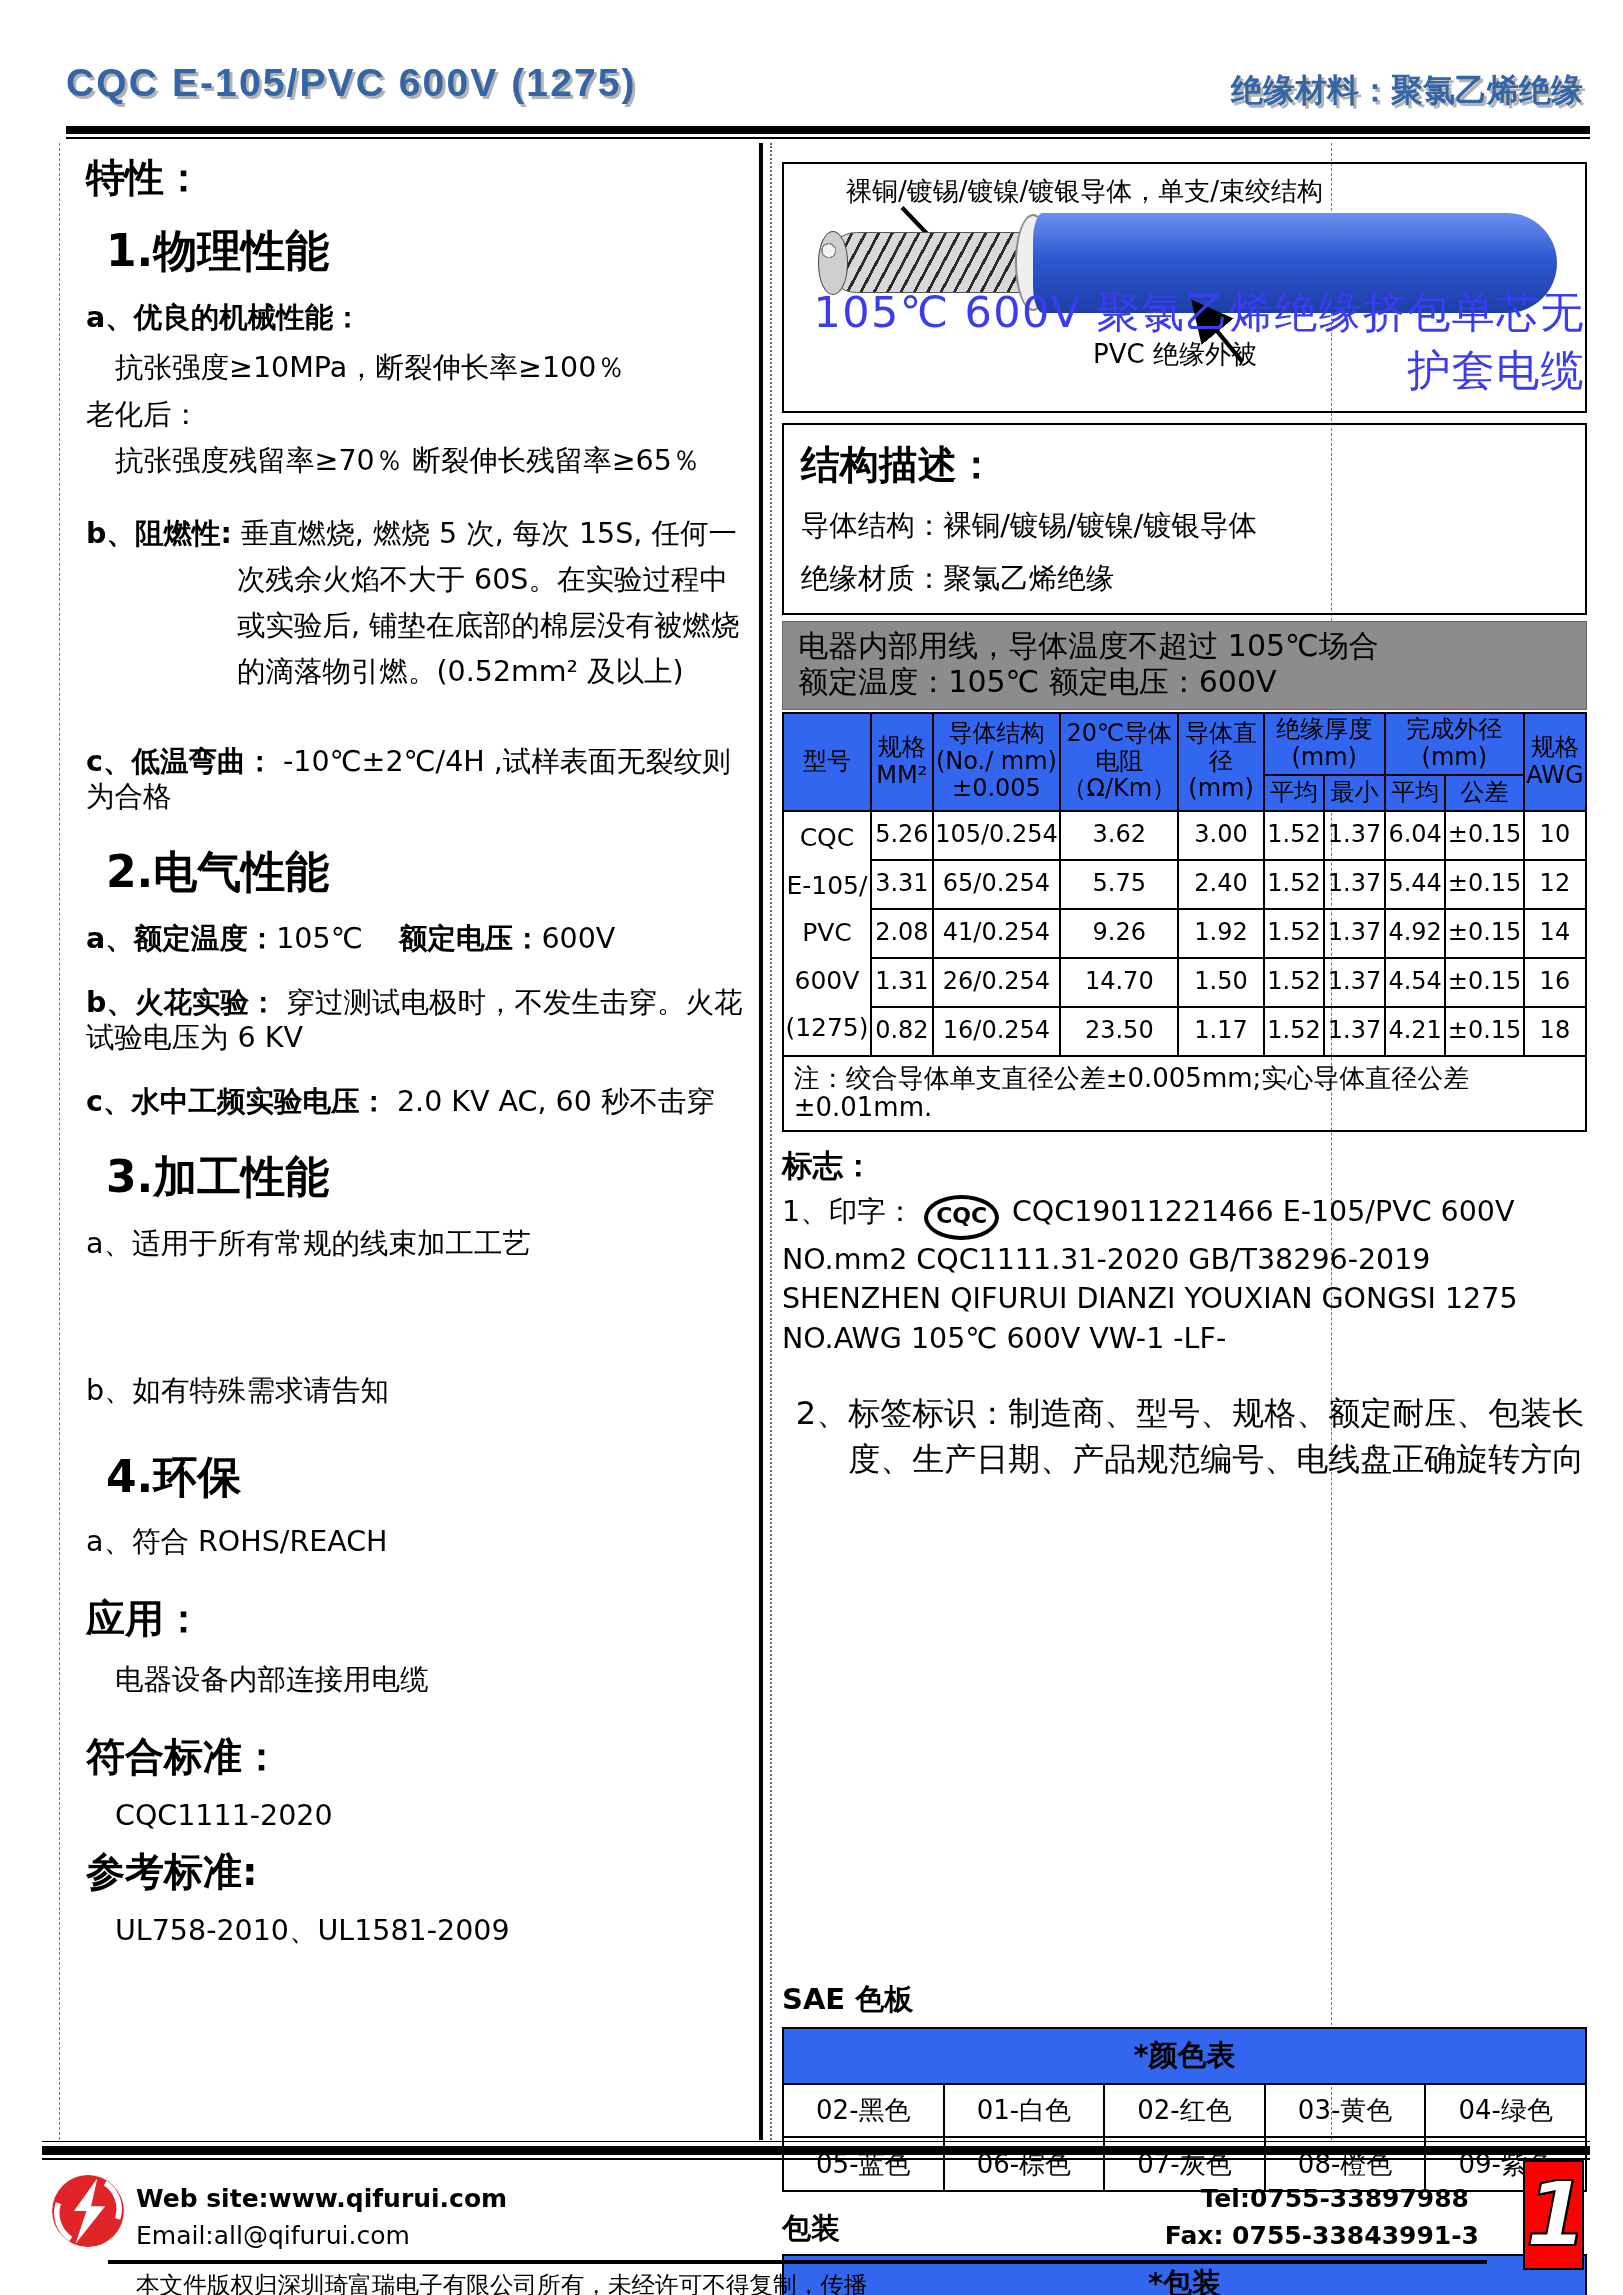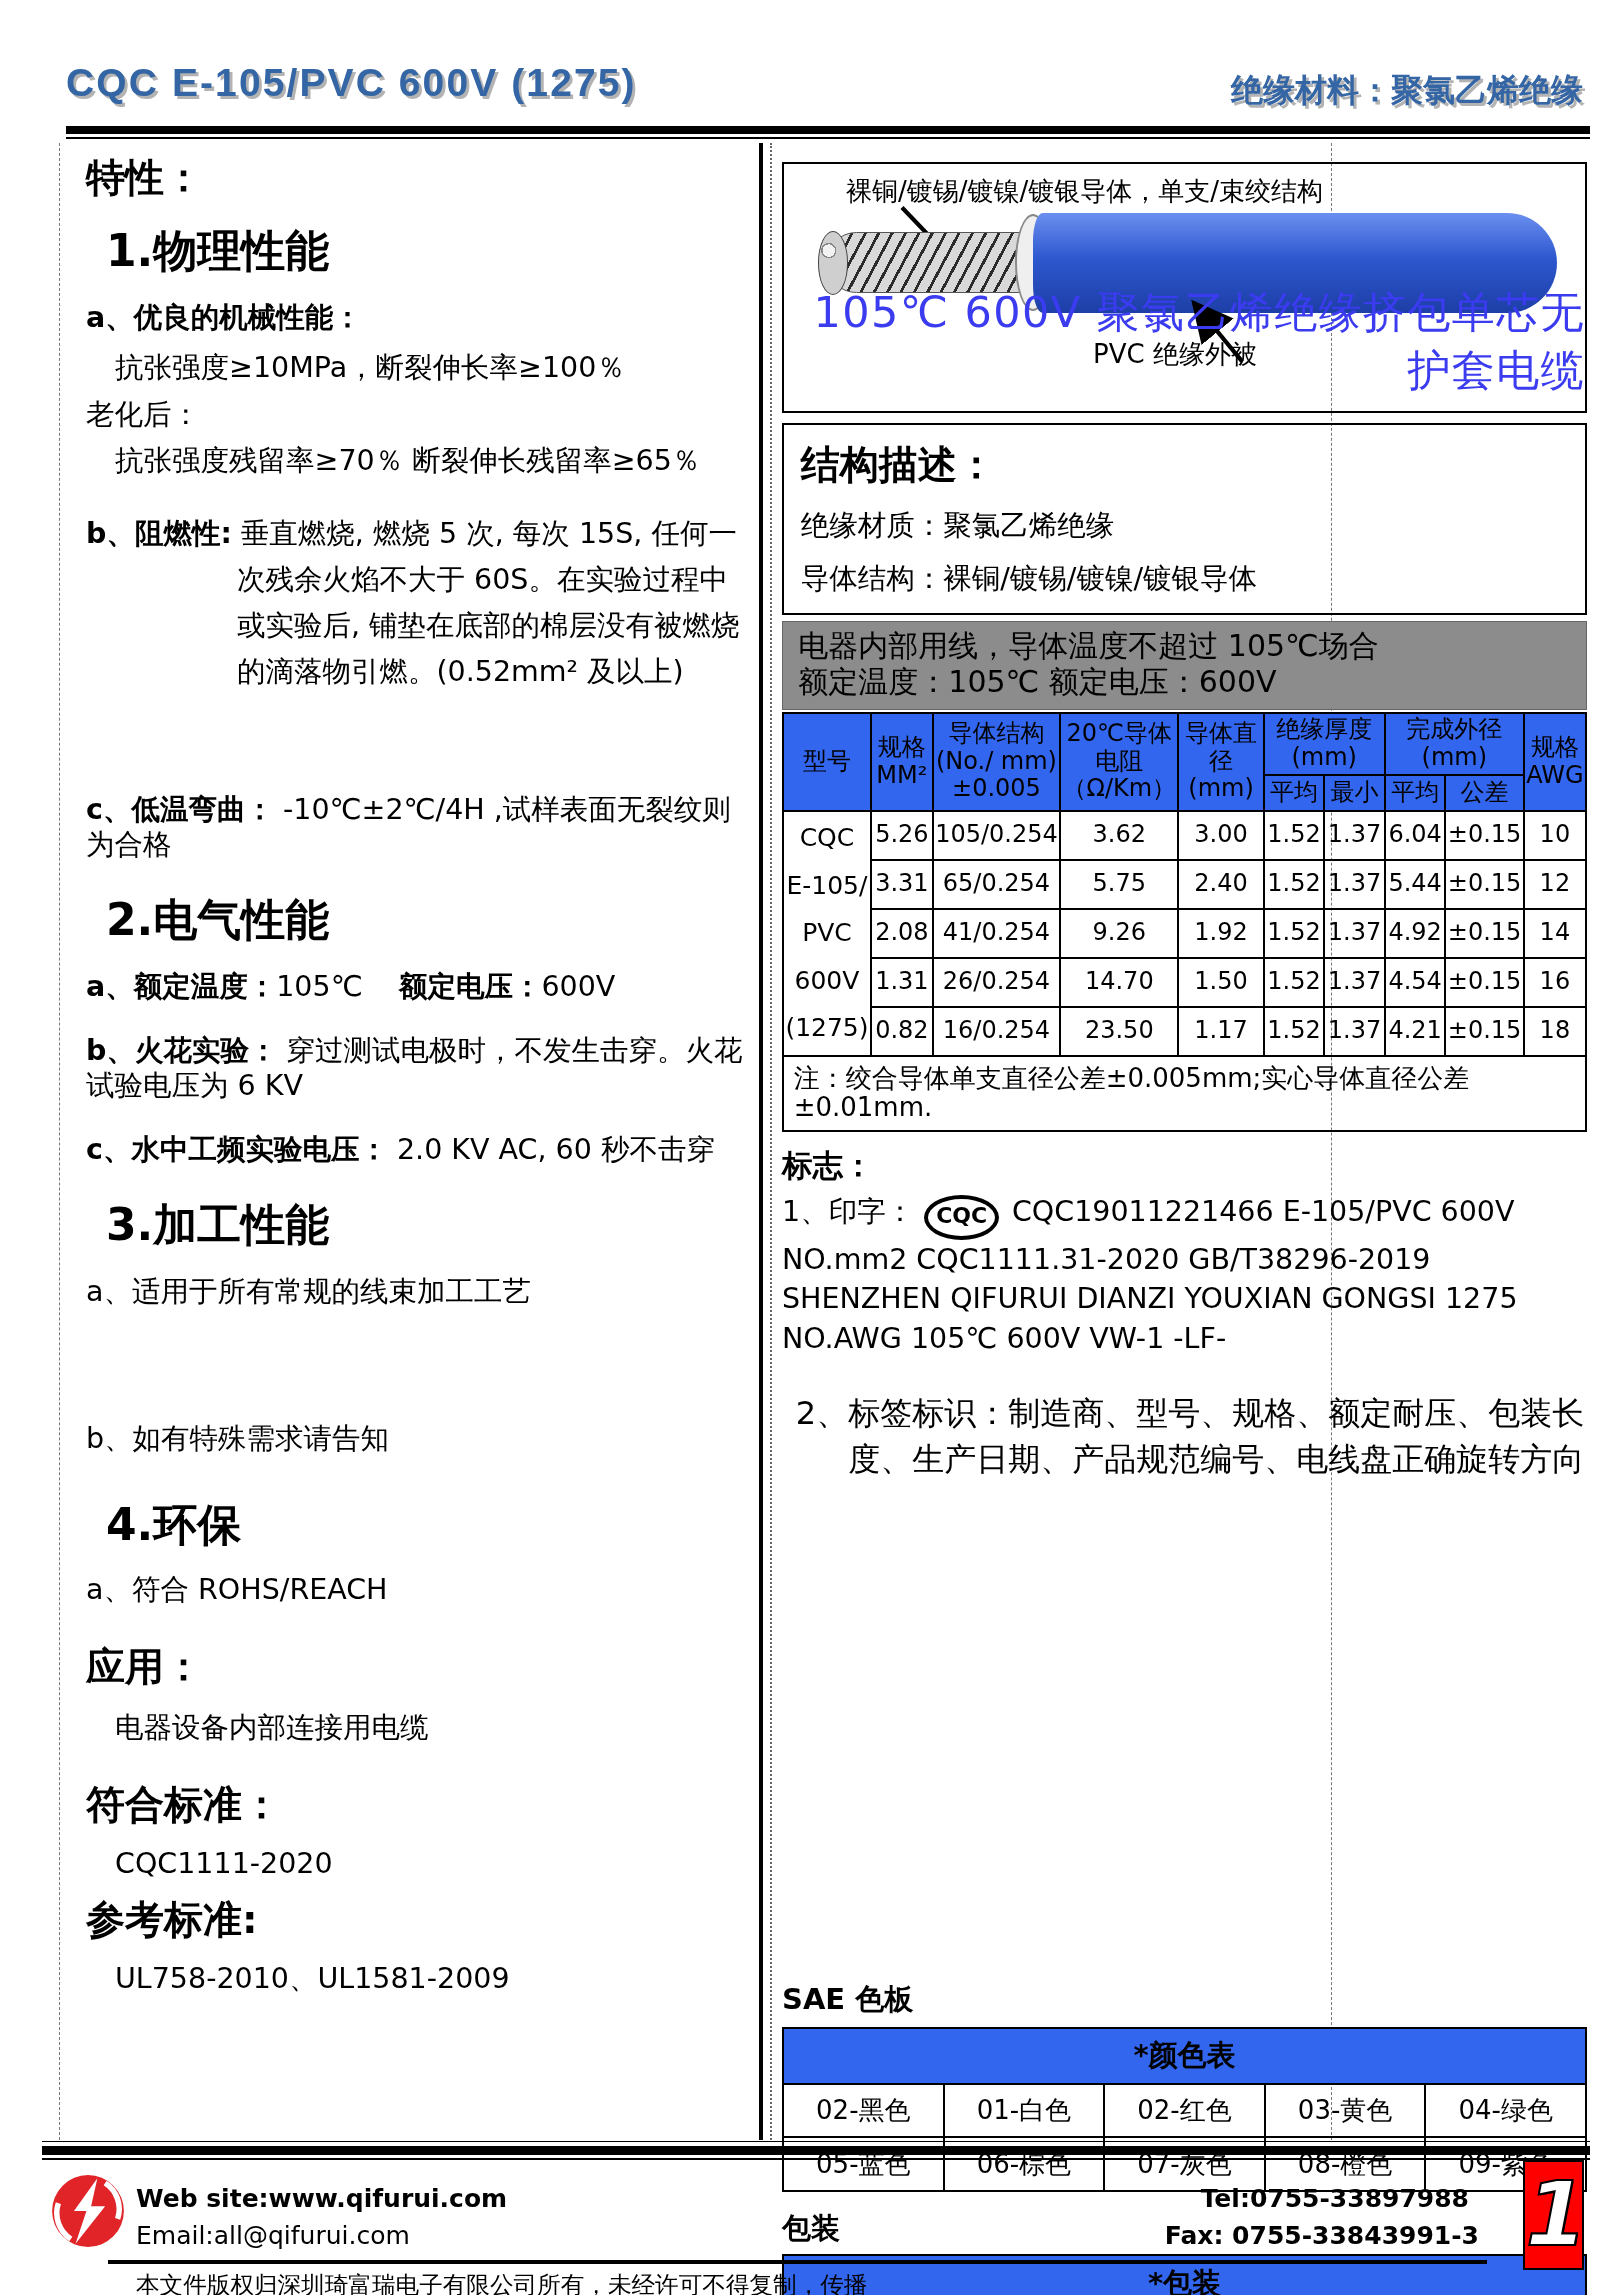--- a/index.html
+++ b/index.html
@@ -33,21 +33,21 @@
   
   .col-left { position:absolute; left:0; top:0; width:694px; padding-left:26px; }
   .t-traits { margin-top:8.3px;  font-size:39px; font-weight:bold; }
   .t-h1     { font-size:44px; font-weight:bold;margin-left:20px; }
   .t-h2     { font-size:39px; font-weight:bold; }
   .t-item   { font-size:28.5px; line-height:1.25; }
   .t-item b { font-size:28.5px; }
   .ind      { padding-left:29px; }
   .hang     { padding-left:151px; text-indent:-151px; line-height:1.62; }.mt16{margin-top:11px}.mt20{margin-top:14px}.mt24{margin-top:16.7px}
   .mt28{margin-top:19.4px}.mt40{margin-top:28px}.mt46{margin-top:32px}
-  .mt58{margin-top:40px}.mt150{margin-top:96px}.mt160{margin-top:111px}
+  .mt58{margin-top:40px}.mt150{margin-top:48px}.mt160{margin-top:111px}
 
   
   .col-right { position:absolute; left:722px; top:0; width:805px; }
 
   .diagram-box { margin-top:19.4px; height:251px; border:2.1px solid #000; position:relative; }
   .dg-toplabel { position:absolute; left:62px; top:9.7px; font-size:26px; }
   .dg-pvclabel { position:absolute; left:309px; top:173px; font-size:26px; }
   .cable { position:absolute; left:28px; top:43px; width:746px; height:111px; }
   .strand {
     position:absolute; left:14px; top:25px; width:194px; height:61px;
@@ -206,22 +206,22 @@
             </marker>
           </defs>
         <line x1="100" y1="95" x2="30" y2="10" stroke="#000" stroke-width="6" marker-end="url(#ah2)"></line>
       </svg>
       <div class="dg-pvclabel">PVC  绝缘外被</div>
       <div class="dg-title">105℃  600V 聚氯乙烯绝缘挤包单芯无护套电缆</div>
     </div>
 
     <div class="structure-box">
       <div class="sb-h">结构描述：</div>
+      <div class="sb-l">导体结构：裸铜/镀锡/镀镍/镀银导体</div>
       <div class="sb-l">绝缘材质：聚氯乙烯绝缘</div>
-      <div class="sb-l">导体结构：裸铜/镀锡/镀镍/镀银导体</div>
     </div>
 
     <div class="gray-box">
       <div>电器内部用线，导体温度不超过  105℃场合</div>
       <div>额定温度：105℃  额定电压：600V</div>
     </div>
 
     <table class="spec">
       <tbody>
           <tr>

